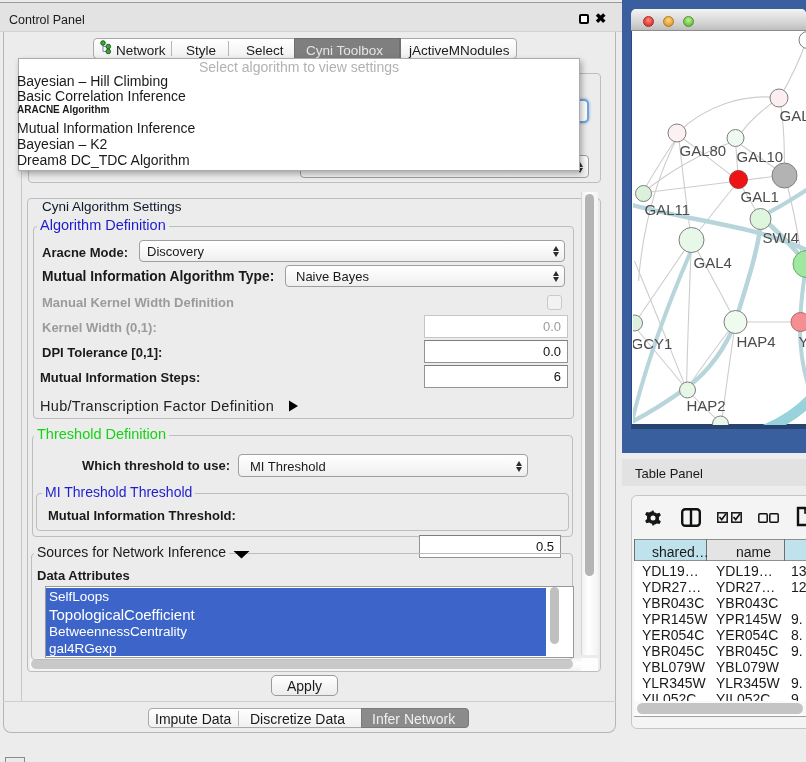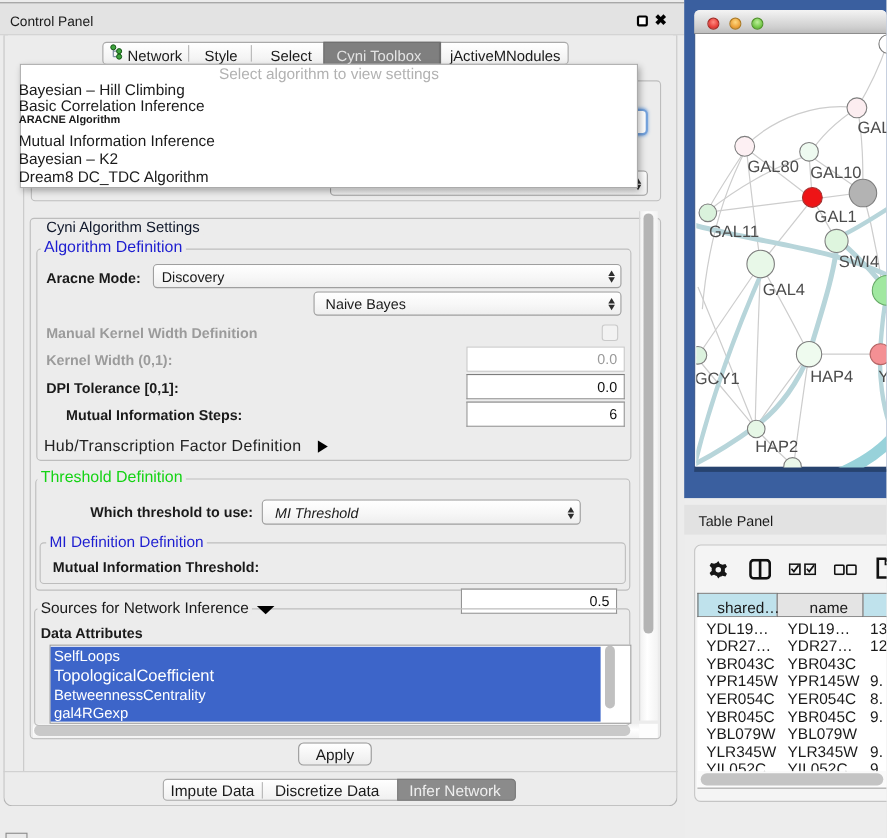--- a/index.html
+++ b/index.html
@@ -61,49 +61,50 @@
 <div style="left:31px;top:659px;width:542px;height:10px;background:#c9c9c9;border-radius:5px;"></div>
 <div style="left:581px;top:658px;width:17px;height:13px;background:#fdfdfd;"></div>
 
 <div class="grp" style="left:33px;top:226px;width:541px;height:193px;"></div>
 <div class="gl" style="left:37px;top:219px;color:#1d1dd0;font-size:14.5px;">Algorithm Definition</div>
 
 <div class="lbl b" style="left:42px;top:245px;">Aracne Mode:</div>
 <div class="combo" style="left:139px;top:240px;width:426px;height:22px;"></div>
 <div class="lbl" style="left:147px;top:244px;">Discovery</div>
 
+<div class="lbl b" style="left:42px;top:269px;font-size:13.8px;">Mutual Information Algorithm Type:</div>
 <div class="combo" style="left:285px;top:265px;width:280px;height:22px;"></div>
 <div class="lbl" style="left:296px;top:269px;">Naive Bayes</div>
 
 <div class="lbl b dis" style="left:42px;top:295px;">Manual Kernel Width Definition</div>
 <div style="left:547px;top:295px;width:15px;height:15px;background:#f2f2f2;border:1px solid #c9c9c9;border-radius:3px;"></div>
 
 <div class="lbl b dis" style="left:42px;top:320px;">Kernel Width (0,1):</div>
 <div class="field dis" style="left:424px;top:315px;width:144px;height:23px;border-color:#c6c6c6;color:#9b9b9b;">0.0</div>
 
 <div class="lbl b" style="left:42px;top:345px;">DPI Tolerance [0,1]:</div>
 <div class="field" style="left:424px;top:340px;width:144px;height:23px;">0.0</div>
 
-<div class="lbl b" style="left:60px;top:370px;">Mutual Information Steps:</div>
+<div class="lbl b" style="left:40px;top:370px;">Mutual Information Steps:</div>
 <div class="field" style="left:424px;top:365px;width:144px;height:23px;">6</div>
 
 <div style="left:40px;top:398px;font-size:14.5px;letter-spacing:0.3px;color:#222;white-space:nowrap;">Hub/Transcription Factor Definition</div>
 <svg style="left:287px;top:399px;" width="12" height="14" viewBox="0 0 12 14">
       <path d="M2 1.5 L11 7 L2 12.5 Z" fill="#000"></path>
     </svg>
 
 <div class="grp" style="left:32px;top:435px;width:541px;height:102px;"></div>
 <div class="gl" style="left:34px;top:428px;color:#14d314;font-size:14.5px;">Threshold Definition</div>
 
 <div class="lbl b" style="left:82px;top:458px;text-align:right;">Which threshold to use:</div>
 <div class="combo" style="left:238px;top:454px;width:290px;height:23px;"></div>
-<div class="lbl" style="left:250px;top:459px;font-style:italic;">MI Threshold</div>
+<div class="lbl" style="left:250px;top:459px;">MI Threshold</div>
 
 <div class="grp" style="left:36px;top:493px;width:533px;height:38px;"></div>
-<div class="gl" style="left:42px;top:486px;color:#1d1dd0;font-size:14px;">MI Definition Definition</div>
+<div class="gl" style="left:42px;top:486px;color:#1d1dd0;font-size:14px;">MI Threshold Threshold</div>
 <div class="lbl b" style="left:48px;top:508px;">Mutual Information Threshold:</div>
 <div class="field" style="left:419px;top:507px;width:142px;height:23px;margin-top:28px;">0.5</div>
 
 <div class="grp" style="left:31px;top:553px;width:542px;height:107px;"></div>
 <div class="gl" style="left:34px;top:546px;color:#1a1a1a;font-size:14px;">Sources for Network Inference</div>
 <svg style="left:233px;top:550px;" width="17" height="9" viewBox="0 0 17 9">
       <path d="M0.5 1 L16.5 1 L8.5 8.5 Z" fill="#000"></path>
     </svg>
 <div class="lbl b" style="left:37px;top:568px;">Data Attributes</div>
 

